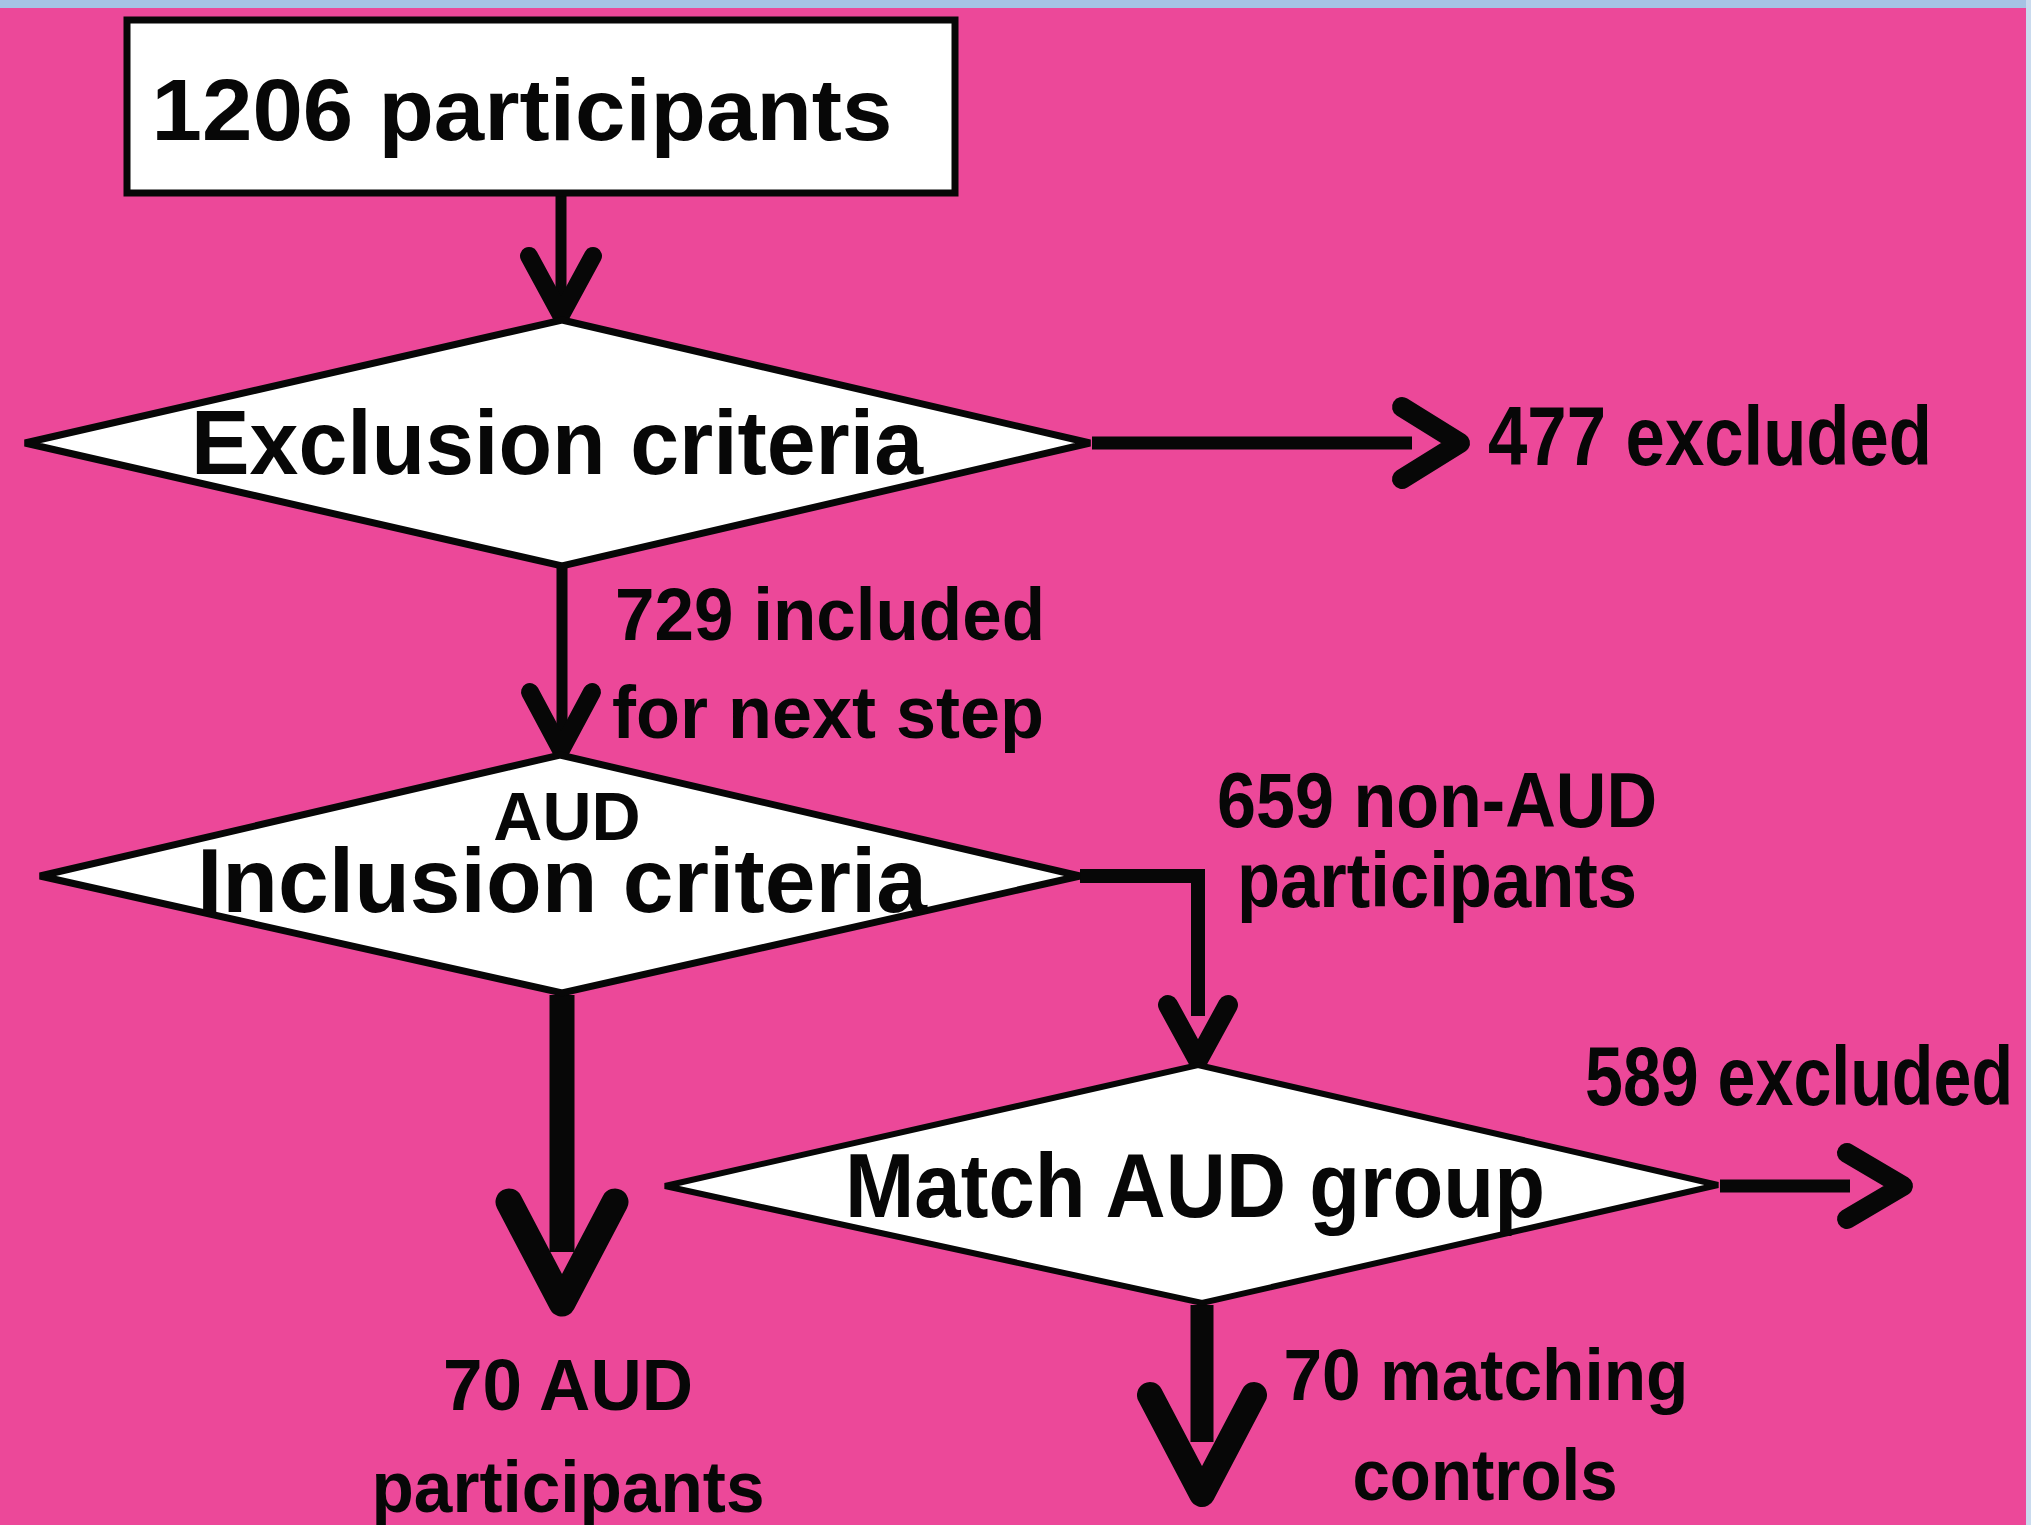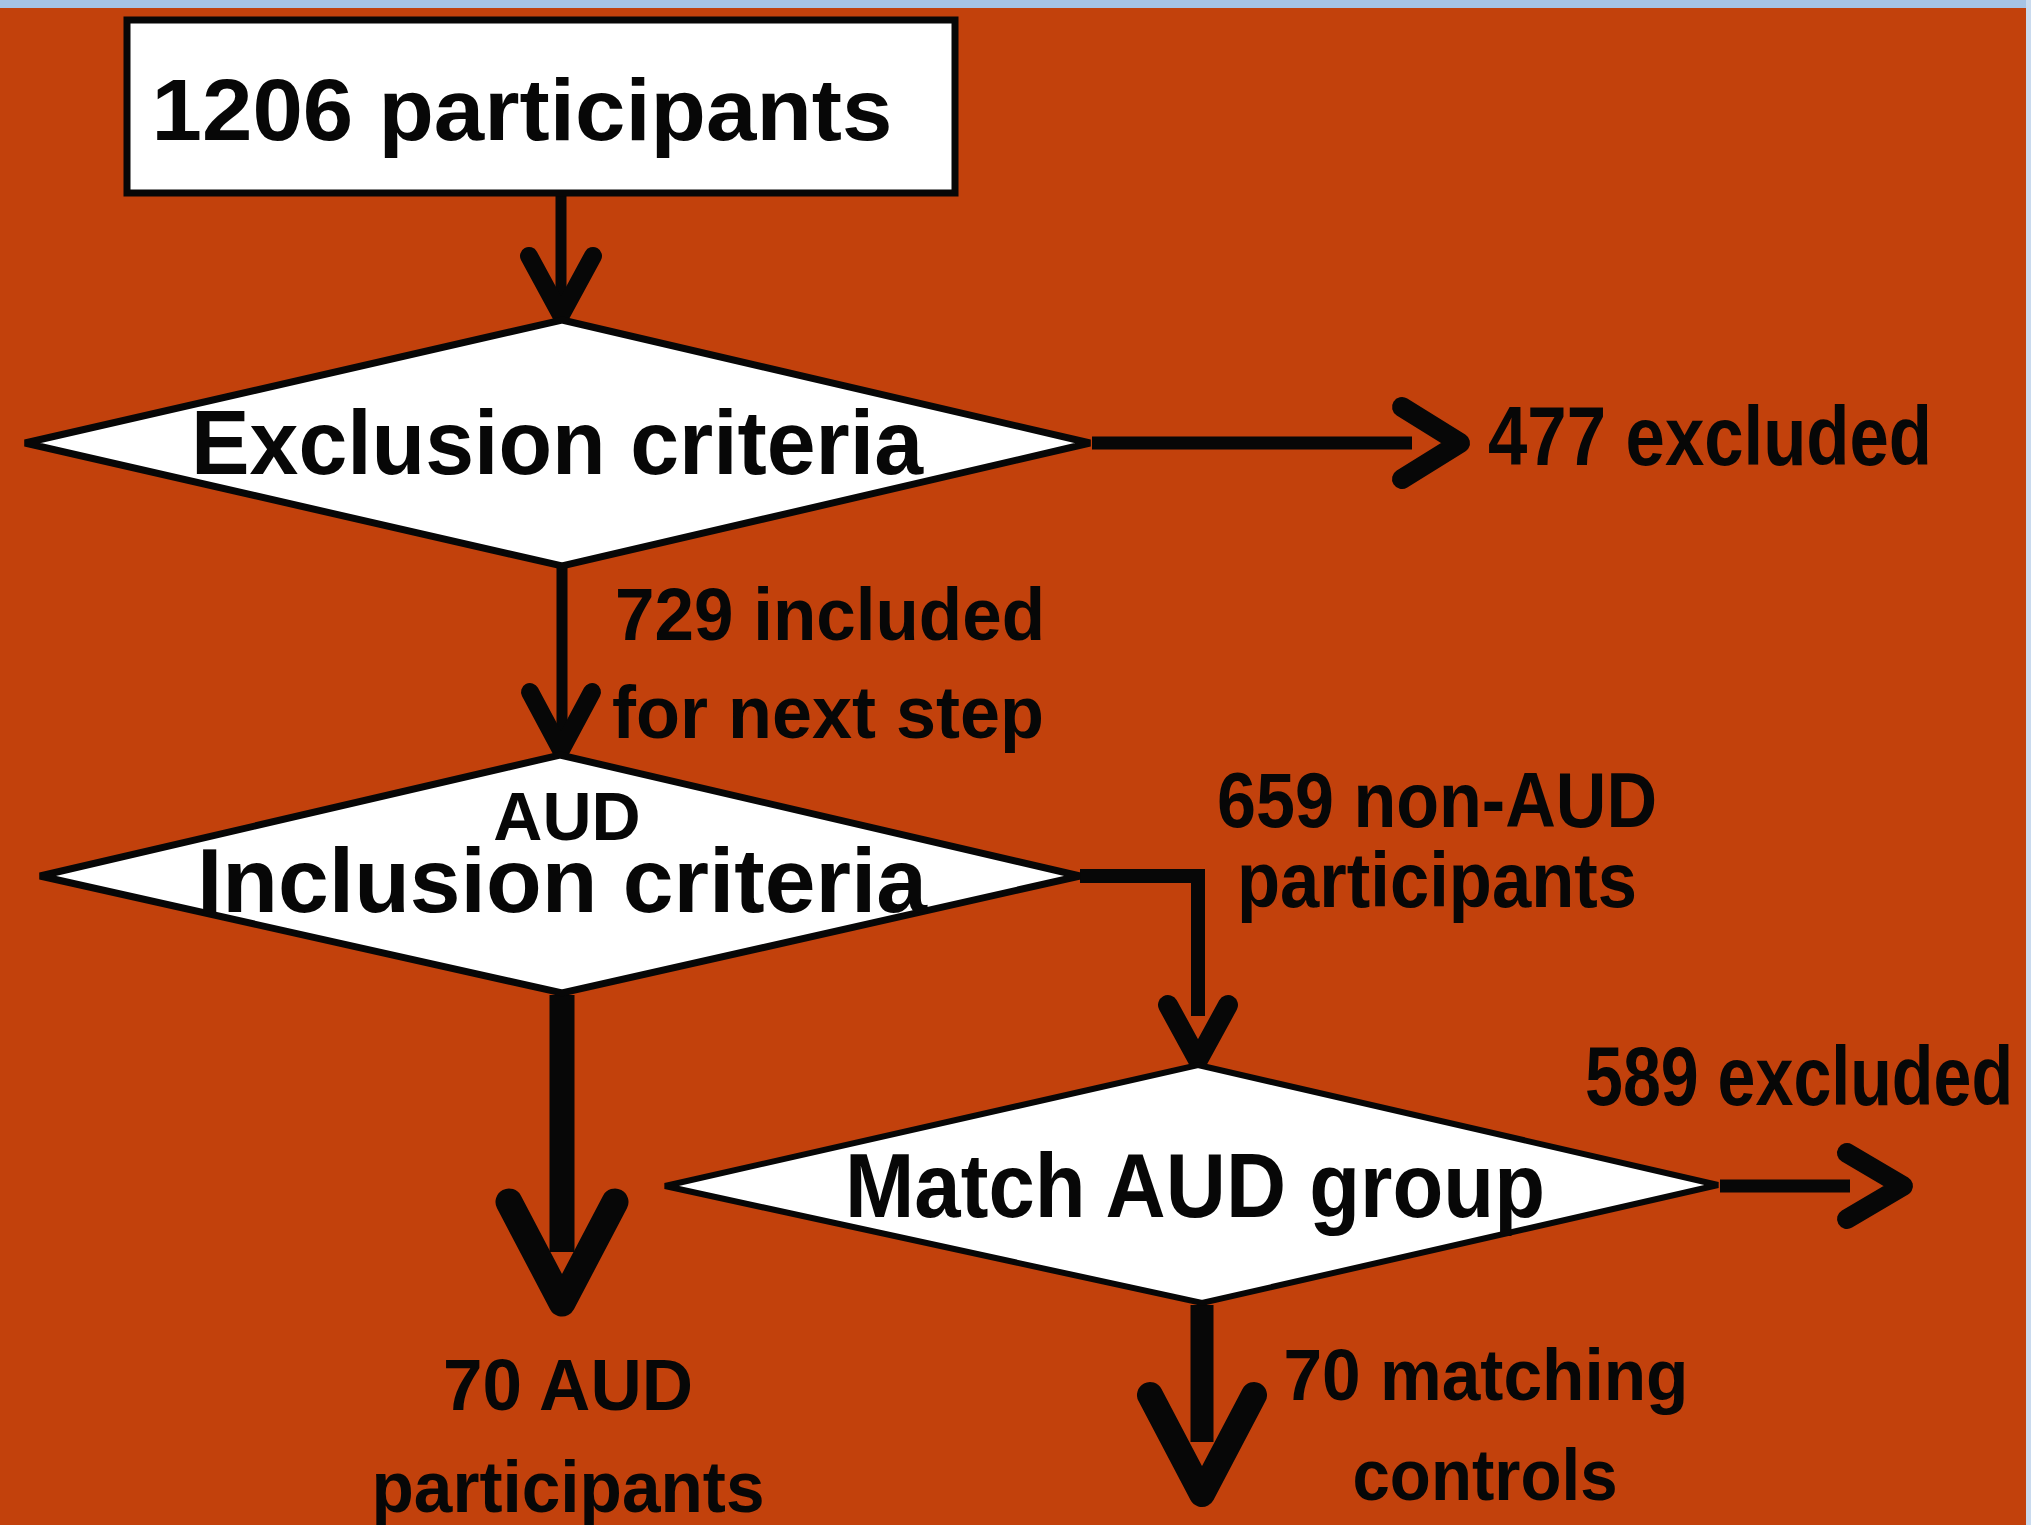--- a/index.html
+++ b/index.html
@@ -4,21 +4,21 @@
 <style>
   html, body {
     margin: 0;
     padding: 0;
     background: #ffffff;
   }
   .stage {
     position: relative;
     width: 2031px;
     height: 1525px;
-    background: #c2410c;
+    background: #ec4899;
     overflow: hidden;
     font-family: "Liberation Sans", sans-serif;
   }
   svg.flow {
     display: block;
     width: 2031px;
     height: 1525px;
   }
   .shape {
     fill: #ffffff;

